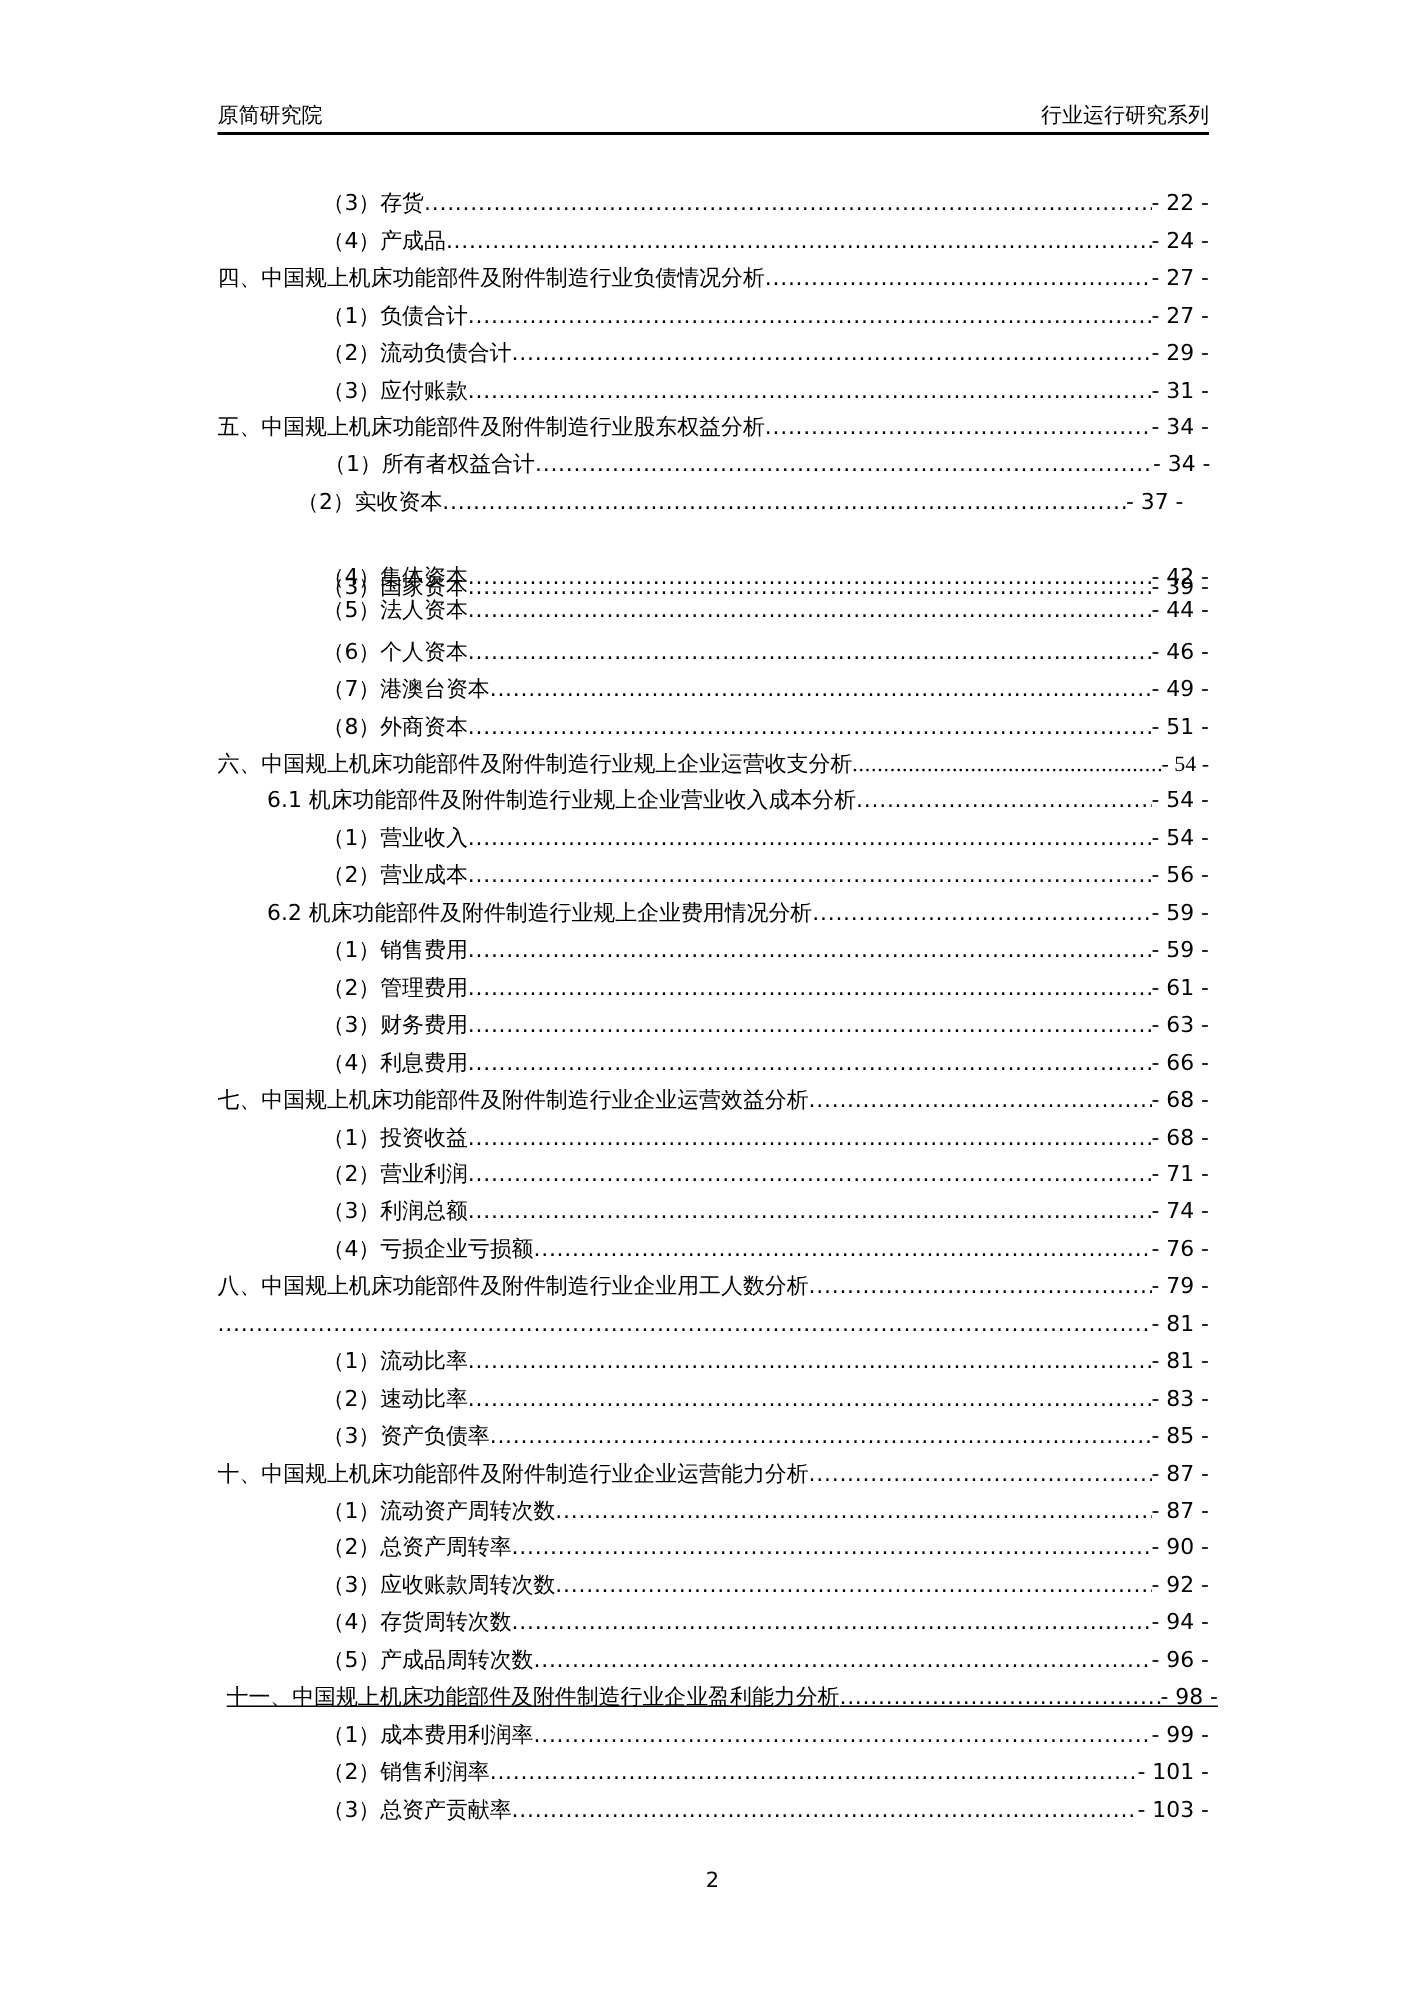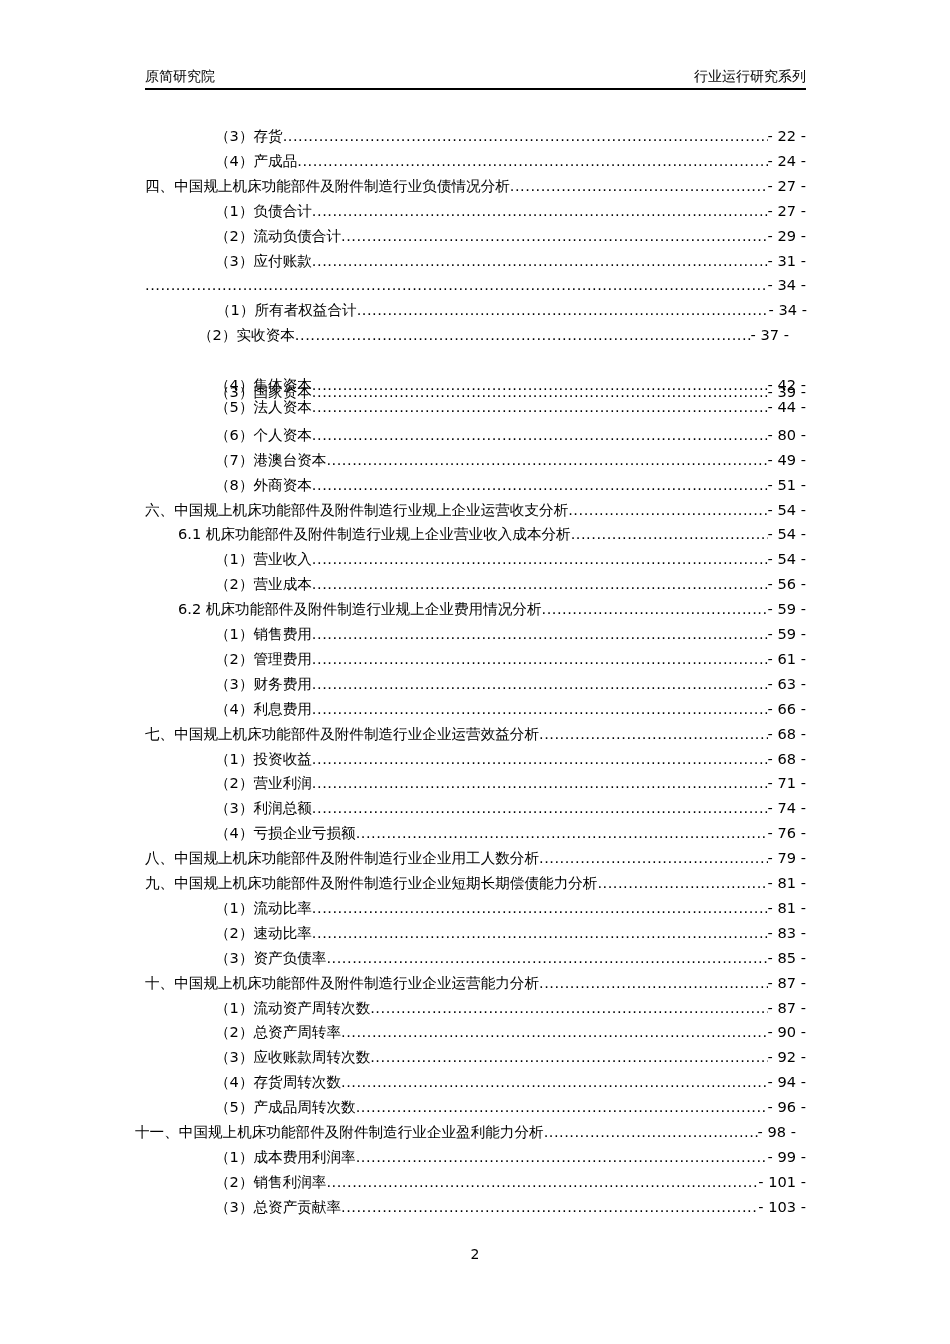--- a/index.html
+++ b/index.html
@@ -51,20 +51,21 @@
       <span class="label">（2）流动负债合计</span>
       <span class="dots"></span>
       <span class="page">- 29 -</span>
     </div>
     <div class="row" style="left: 215px; width: 591px; top: 124.5px;">
       <span class="label">（3）应付账款</span>
       <span class="dots"></span>
       <span class="page">- 31 -</span>
     </div>
     <div class="row" style="left: 145px; width: 661px; top: 149.4px;">
+      <span class="label">五、中国规上机床功能部件及附件制造行业股东权益分析</span>
       <span class="dots"></span>
       <span class="page">- 34 -</span>
     </div>
     <div class="row" style="left: 216px; width: 591px; top: 174.3px;">
       <span class="label">（1）所有者权益合计</span>
       <span class="dots"></span>
       <span class="page">- 34 -</span>
     </div>
     <div class="row" style="left: 198px; width: 591px; top: 199.2px;">
       <span class="label">（2）实收资本</span>
@@ -82,33 +83,33 @@
       <span class="page">- 42 -</span>
     </div>
     <div class="row" style="left: 215px; width: 591px; top: 271px;">
       <span class="label">（5）法人资本</span>
       <span class="dots"></span>
       <span class="page">- 44 -</span>
     </div>
     <div class="row" style="left: 215px; width: 591px; top: 298.8px;">
       <span class="label">（6）个人资本</span>
       <span class="dots"></span>
-      <span class="page">- 80 -</span>
+      <span class="page">- 46 -</span>
     </div>
     <div class="row" style="left: 215px; width: 591px; top: 323.7px;">
       <span class="label">（7）港澳台资本</span>
       <span class="dots"></span>
       <span class="page">- 49 -</span>
     </div>
     <div class="row" style="left: 215px; width: 591px; top: 348.6px;">
       <span class="label">（8）外商资本</span>
       <span class="dots"></span>
       <span class="page">- 51 -</span>
     </div>
-    <div class="row" style="left: 145px; width: 661px; top: 373.5px;">
+    <div class="row" style="left: 145px; width: 661px; top: 373.5px; font-family: Liberation Serif, serif;">
       <span class="label">六、中国规上机床功能部件及附件制造行业规上企业运营收支分析</span>
       <span class="dots"></span>
       <span class="page">- 54 -</span>
     </div>
     <div class="row" style="left: 178px; width: 628px; top: 398.4px;">
       <span class="label">6.1 机床功能部件及附件制造行业规上企业营业收入成本分析</span>
       <span class="dots"></span>
       <span class="page">- 54 -</span>
     </div>
     <div class="row" style="left: 215px; width: 591px; top: 423.3px;">
@@ -170,21 +171,20 @@
       <span class="label">（4）亏损企业亏损额</span>
       <span class="dots"></span>
       <span class="page">- 76 -</span>
     </div>
     <div class="row" style="left: 145px; width: 661px; top: 722.1px;">
       <span class="label">八、中国规上机床功能部件及附件制造行业企业用工人数分析</span>
       <span class="dots"></span>
       <span class="page">- 79 -</span>
     </div>
     <div class="row" style="left: 145px; width: 661px; top: 747px;">
-      <span class="label">九、中国规上机床功能部件及附件制造行业企业短期长期偿债能力分析</span>
       <span class="dots"></span>
       <span class="page">- 81 -</span>
     </div>
     <div class="row" style="left: 215px; width: 591px; top: 771.9px;">
       <span class="label">（1）流动比率</span>
       <span class="dots"></span>
       <span class="page">- 81 -</span>
     </div>
     <div class="row" style="left: 215px; width: 591px; top: 796.8px;">
       <span class="label">（2）速动比率</span>
@@ -219,21 +219,21 @@
     <div class="row" style="left: 215px; width: 591px; top: 946.2px;">
       <span class="label">（4）存货周转次数</span>
       <span class="dots"></span>
       <span class="page">- 94 -</span>
     </div>
     <div class="row" style="left: 215px; width: 591px; top: 971.1px;">
       <span class="label">（5）产成品周转次数</span>
       <span class="dots"></span>
       <span class="page">- 96 -</span>
     </div>
-    <div class="row" style="left: 135px; width: 661px; top: 996px;">
+    <div class="row" style="left: 151px; width: 661px; top: 996px; text-decoration: underline;">
       <span class="label">十一、中国规上机床功能部件及附件制造行业企业盈利能力分析</span>
       <span class="dots"></span>
       <span class="page">- 98 -</span>
     </div>
     <div class="row" style="left: 215px; width: 591px; top: 1020.9px; justify-content: flex-end;">
       <span class="label">（1）成本费用利润率</span>
       <span class="dots"></span>
       <span class="page">- 99 -</span>
     </div>
     <div class="row" style="left: 215px; width: 591px; top: 1045.8px;">

